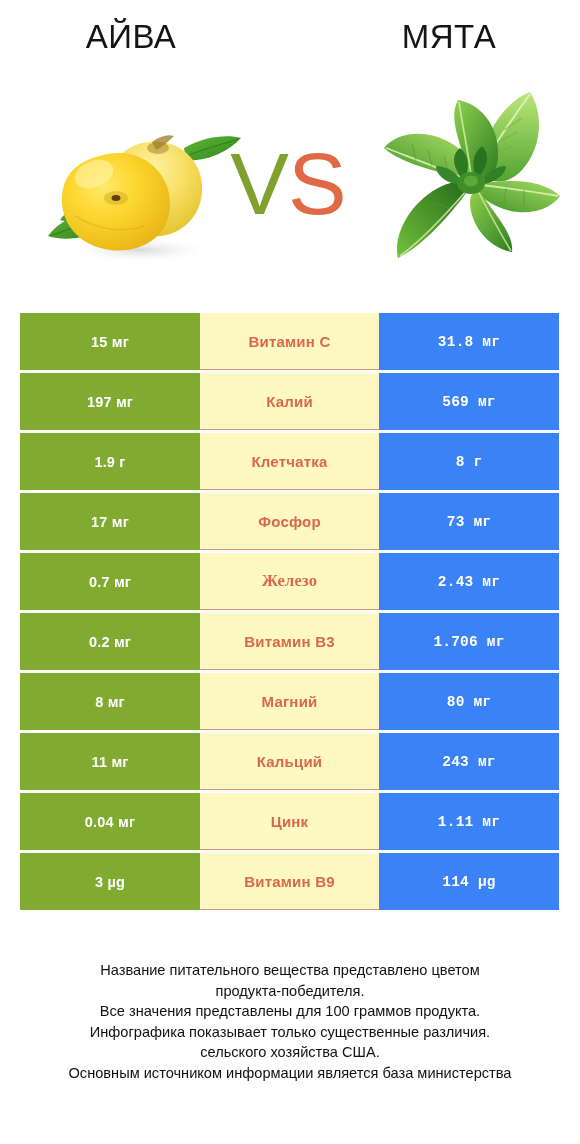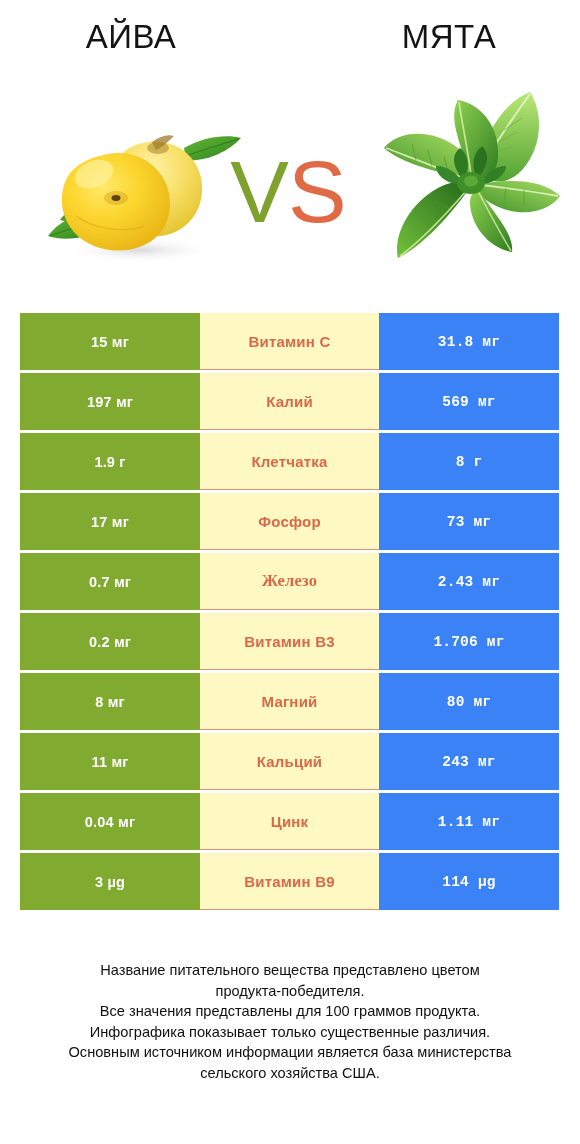--- a/index.html
+++ b/index.html
@@ -33,21 +33,21 @@
     line-height: 34px;
     white-space: nowrap;
   }
   .hero-title.left  { left: 0;   width: 262px; }
   .hero-title.right { left: 318px; width: 262px; }
 
   
   .vs-mark {
     position: absolute;
     left: 218px;
-    top: 140px;
+    top: 132px;
     width: 140px;
     height: 104px;
     font-size: 88px;
     line-height: 104px;
     font-weight: 400;
     letter-spacing: -1px;
     text-align: center;
     z-index: 5;
     font-family: "Liberation Sans", "DejaVu Sans", sans-serif;
   }
@@ -319,15 +319,15 @@
     <div class="cell cell-mid">Витамин B9</div>
     <div class="cell cell-right">114 µg</div>
   </div>
 </div>
 
 <div class="footnote">
   <div>Название питательного вещества представлено цветом</div>
   <div>продукта-победителя.</div>
   <div>Все значения представлены для 100 граммов продукта.</div>
   <div>Инфографика показывает только существенные различия.</div>
+  <div>сельского хозяйства США.</div>
   <div>Основным источником информации является база министерства</div>
-  <div>сельского хозяйства США.</div>
 </div>
 
 </body></html>

